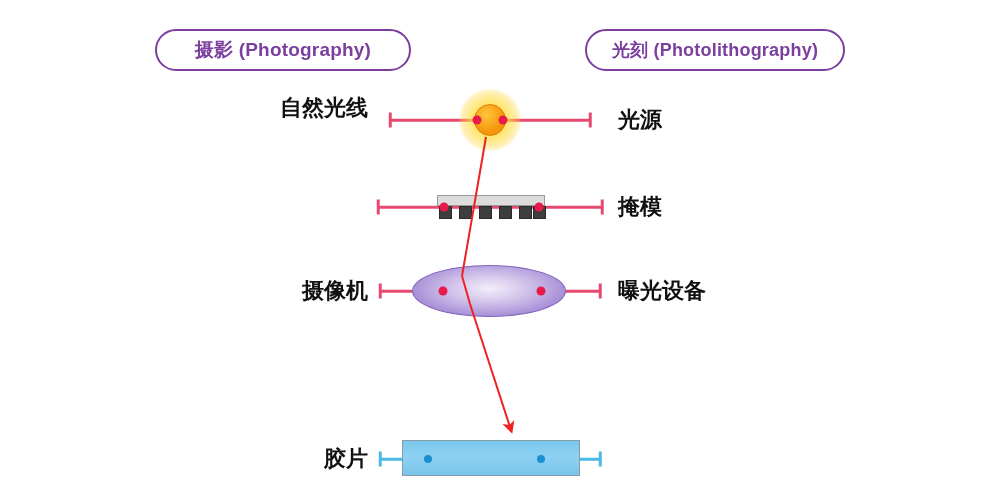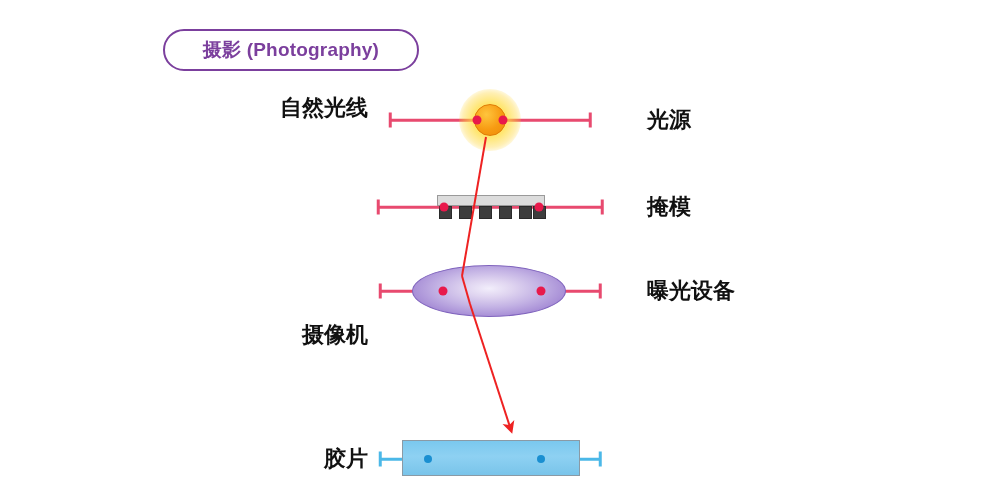--- a/index.html
+++ b/index.html
@@ -27,21 +27,21 @@
     background: #ffffff;
     display: flex;
     align-items: center;
     justify-content: center;
     color: #7b3f9d;
     font-weight: bold;
     letter-spacing: 0.2px;
     white-space: nowrap;
   }
   #pill-left {
-    left: 163px;
+    left: 155px;
     top: 29px;
     width: 256px;
     height: 42px;
     font-size: 19px;
   }
   #pill-right {
     left: 585px;
     top: 29px;
     width: 260px;
     height: 42px;
@@ -59,21 +59,20 @@
   }
   .label-left {
     text-align: right;
     right: 632px;            
     transform: translateY(-50%);
   }
   .label-right {
     text-align: left;
     left: 618px;
     transform: translateY(-50%);
-    margin-left: 29px;
   }
 
   
   .dimline {
     position: absolute;
     height: 2.5px;
     transform: translateY(-50%);
   }
   .dimline.crimson { background: #e84a6f; }
   .dimline.cyan    { background: #4bb8e8; }
@@ -183,20 +182,21 @@
     pointer-events: none;
   }
 </style>
 </head>
 <body>
 
 <div id="stage">
 
   <div id="pill-left" class="pill">摄影 (Photography)</div>
 
+  <div id="pill-right" class="pill">光刻 (Photolithography)</div>
 
   <div class="label label-left" style="top:108px;">自然光线</div>
 
   <div class="dimline crimson" style="left:390px; top:120px; width:200px;"></div>
   <div class="dimcap crimson" style="left:390px; top:120px;"></div>
   <div class="dimcap crimson" style="left:590px; top:120px;"></div>
 
   <div id="glow"></div>
   <div id="sun"></div>
 
@@ -216,21 +216,21 @@
   <div class="mask-block" style="left:479px;"></div>
   <div class="mask-block" style="left:499px;"></div>
   <div class="mask-block" style="left:519px;"></div>
   <div class="mask-block" style="left:533px;"></div>
 
   <div class="dimdot crimson" style="left:444px; top:207px;"></div>
   <div class="dimdot crimson" style="left:539px; top:207px;"></div>
 
   <div class="label label-right" style="top:207px;">掩模</div>
 
-  <div class="label label-left" style="top:291px;margin-top:44px;">摄像机</div>
+  <div class="label label-left" style="top:291px;">摄像机</div>
 
   <div class="dimline crimson" style="left:380px; top:291px; width:220px;"></div>
   <div class="dimcap crimson" style="left:380px; top:291px;"></div>
   <div class="dimcap crimson" style="left:600px; top:291px;"></div>
 
   <div id="lens"></div>
 
   <div class="dimdot crimson" style="left:443px; top:291px;"></div>
   <div class="dimdot crimson" style="left:541px; top:291px;"></div>
 

